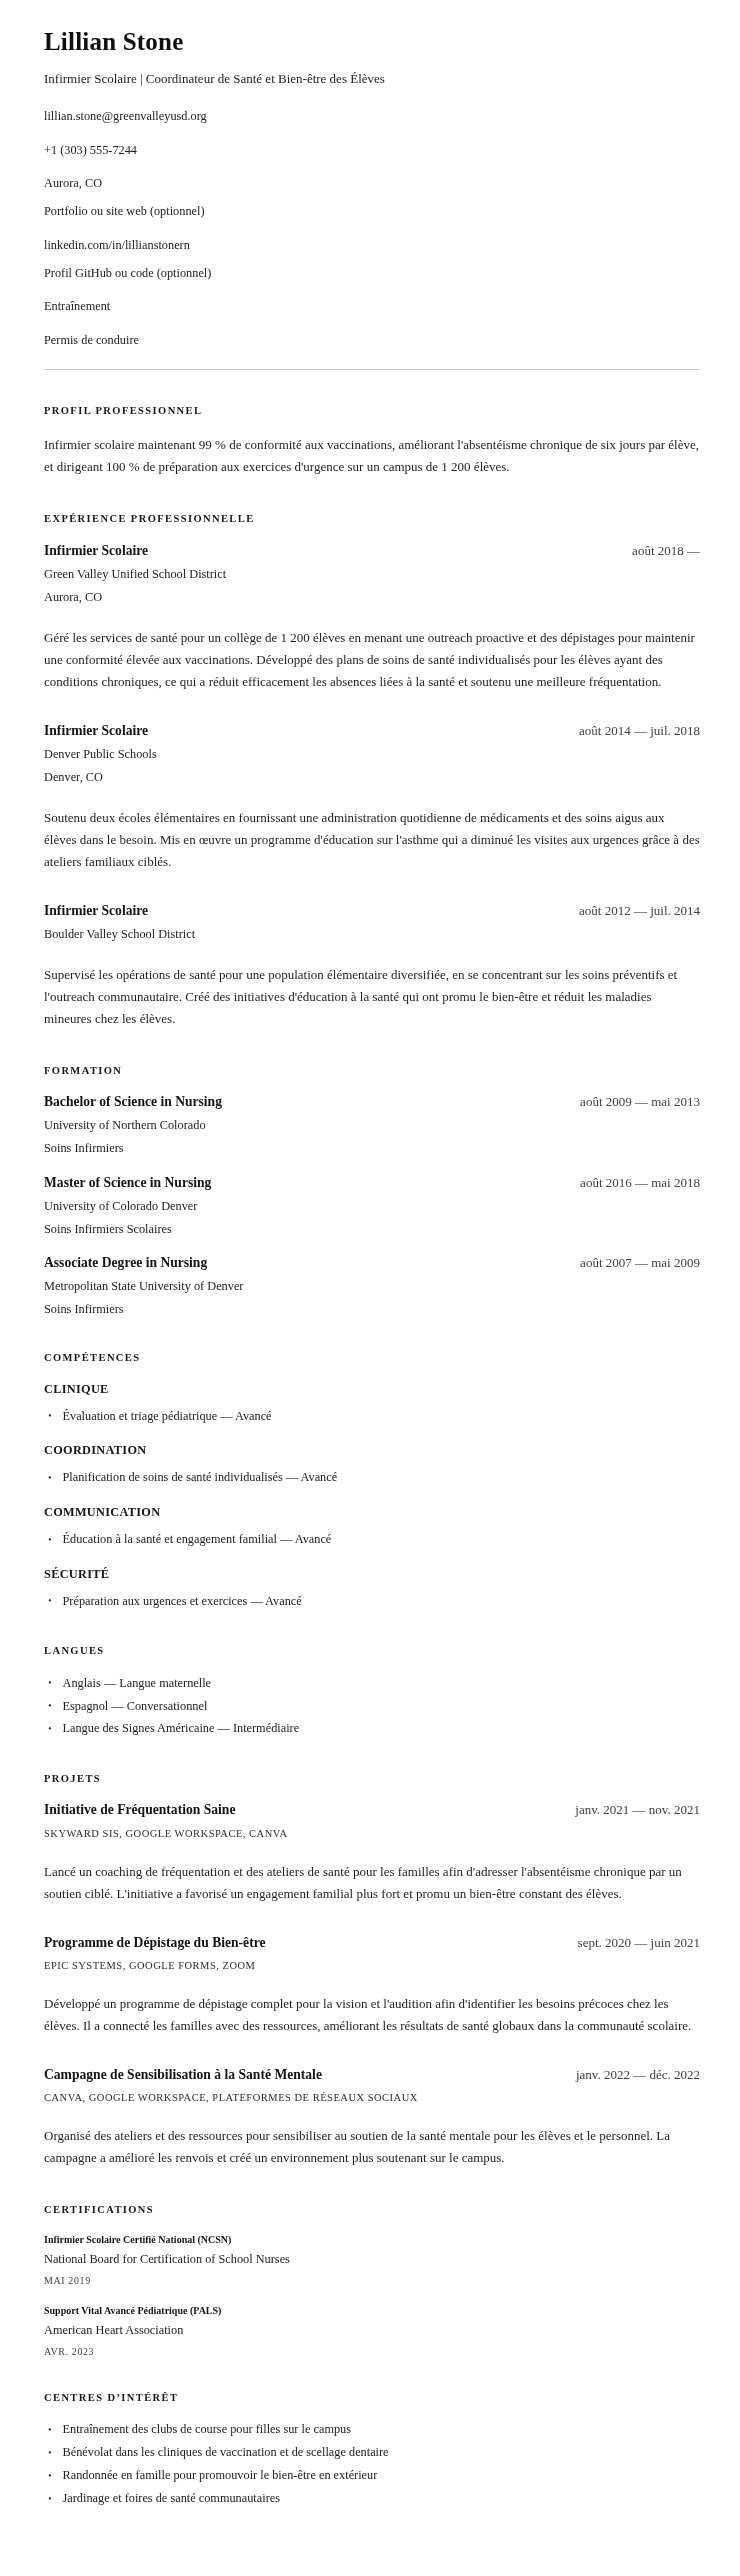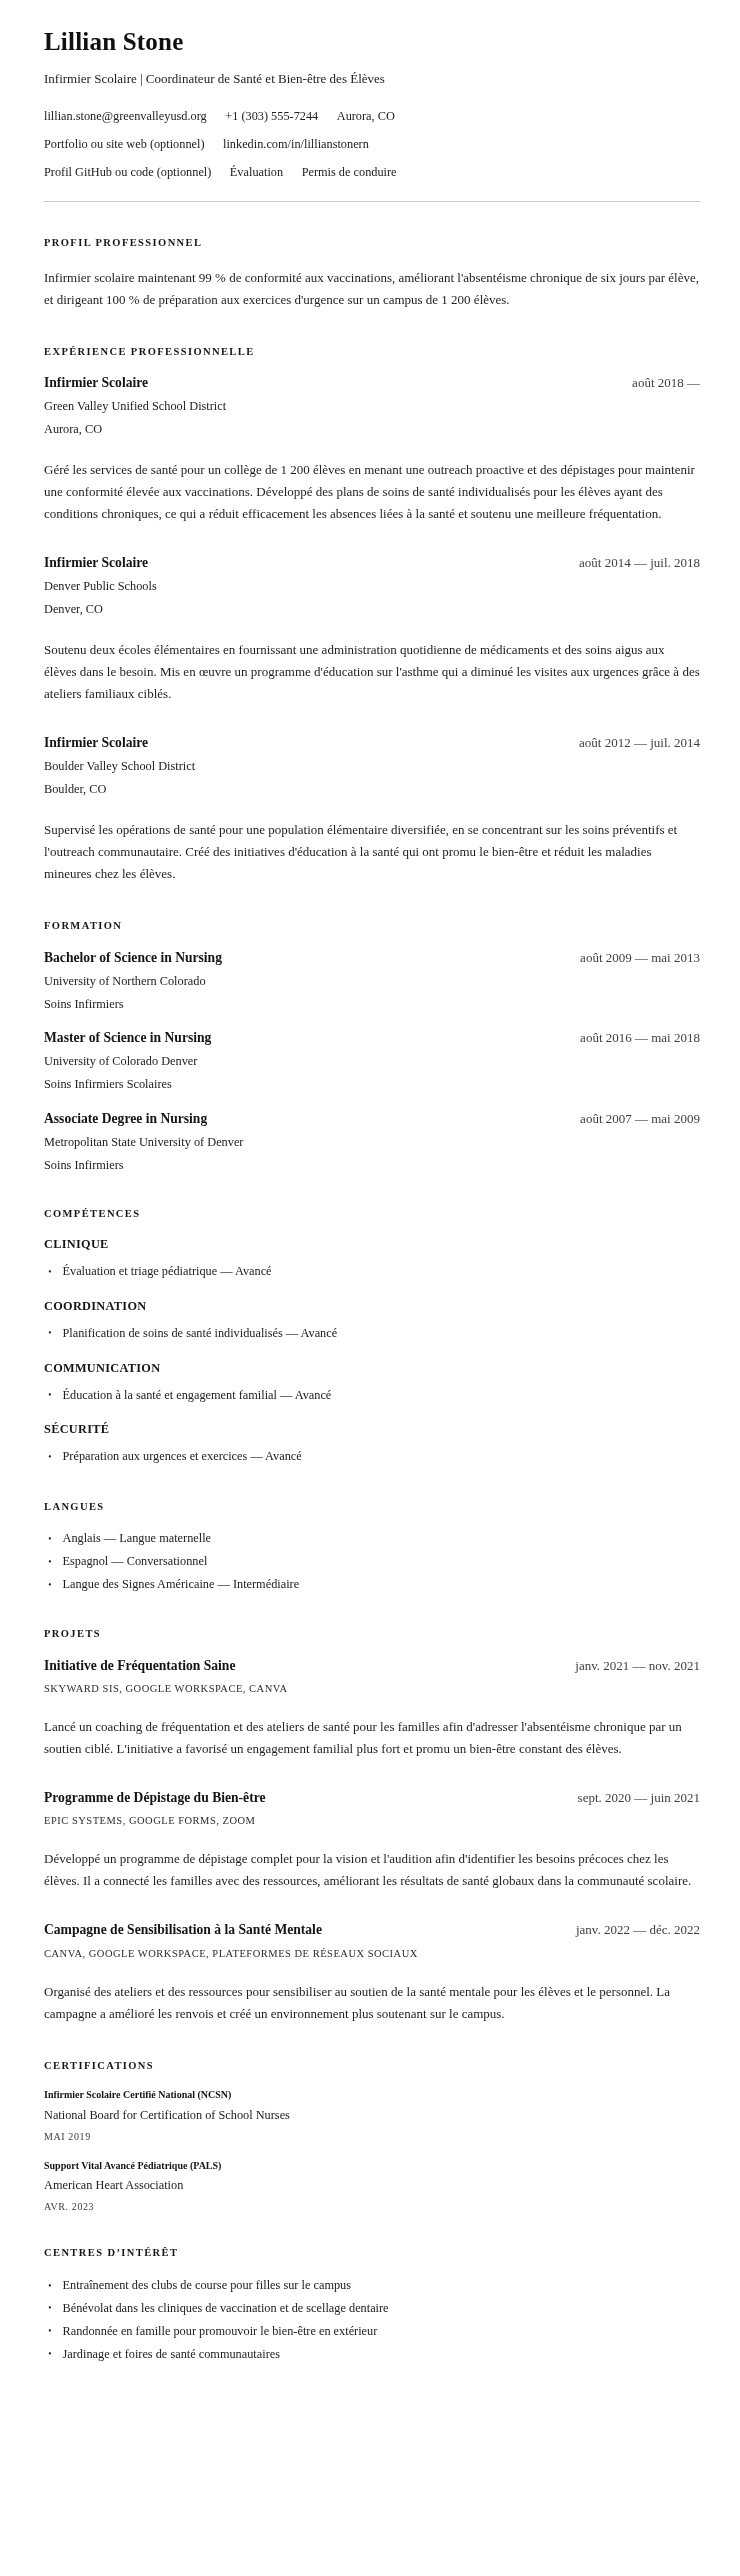--- a/index.html
+++ b/index.html
@@ -22,20 +22,21 @@
   }
   .subtitle { font-size: 13px; color: #1c1c1c; margin-bottom: 22px; }
 
   .contact-row {
     display: flex;
     flex-wrap: wrap;
     gap: 18.5px;
     font-size: 12.3px;
     color: #212121;
     margin-bottom: 13px;
+    flex-direction: column;
   }
 
   .divider {
     border: none;
     border-top: 1.2px solid #c9c9c9;
     margin-top: 21px;
   }
 
   .section { margin: 0; }
   .section-heading {
@@ -120,21 +121,21 @@
       <span>lillian.stone@greenvalleyusd.org</span>
       <span>+1 (303) 555-7244</span>
       <span>Aurora, CO</span>
     </div>
     <div class="contact-row">
       <span>Portfolio ou site web (optionnel)</span>
       <span>linkedin.com/in/lillianstonern</span>
     </div>
     <div class="contact-row">
       <span>Profil GitHub ou code (optionnel)</span>
-      <span>Évaluation</span>
+      <span>Entraînement</span>
       <span>Permis de conduire</span>
     </div>
     <hr class="divider">
   </header>
 
   <section class="section">
     <h2 class="section-heading">PROFIL PROFESSIONNEL</h2>
     <p class="para">Infirmier scolaire maintenant 99 % de conformité aux vaccinations, améliorant l'absentéisme chronique de six jours par élève, et dirigeant 100 % de préparation aux exercices d'urgence sur un campus de 1 200 élèves.</p>
   </section>
 
@@ -160,21 +161,20 @@
       <div class="entry-meta">Denver, CO</div>
       <p class="para entry-desc">Soutenu deux écoles élémentaires en fournissant une administration quotidienne de médicaments et des soins aigus aux élèves dans le besoin. Mis en œuvre un programme d'éducation sur l'asthme qui a diminué les visites aux urgences grâce à des ateliers familiaux ciblés.</p>
     </article>
 
     <article class="entry">
       <div class="entry-header">
         <h3 class="entry-title">Infirmier Scolaire</h3>
         <span class="entry-dates">août 2012 — juil. 2014</span>
       </div>
       <div class="entry-meta">Boulder Valley School District</div>
-      <div class="entry-meta">Boulder, CO</div>
       <p class="para entry-desc">Supervisé les opérations de santé pour une population élémentaire diversifiée, en se concentrant sur les soins préventifs et l'outreach communautaire. Créé des initiatives d'éducation à la santé qui ont promu le bien-être et réduit les maladies mineures chez les élèves.</p>
     </article>
   </section>
 
   <section class="section">
     <h2 class="section-heading">FORMATION</h2>
 
     <article class="entry edu-entry">
       <div class="entry-header">
         <h3 class="entry-title">Bachelor of Science in Nursing</h3>

